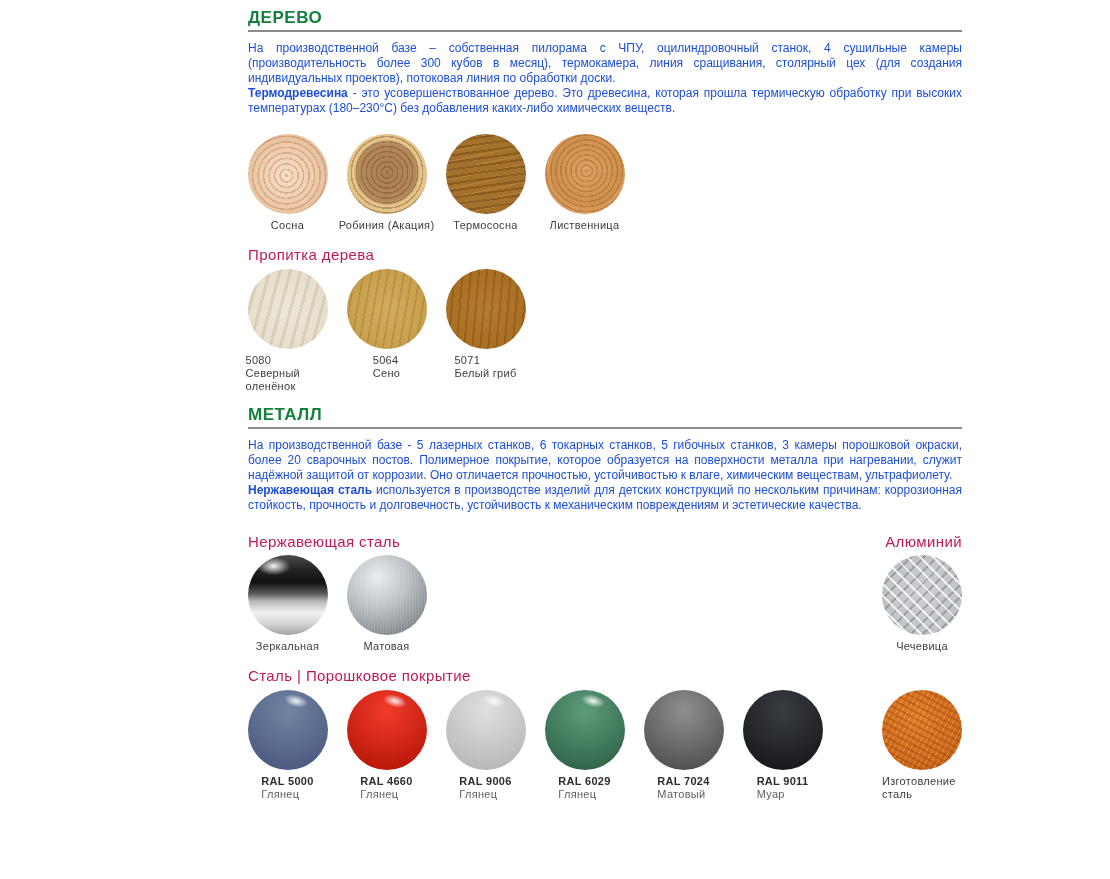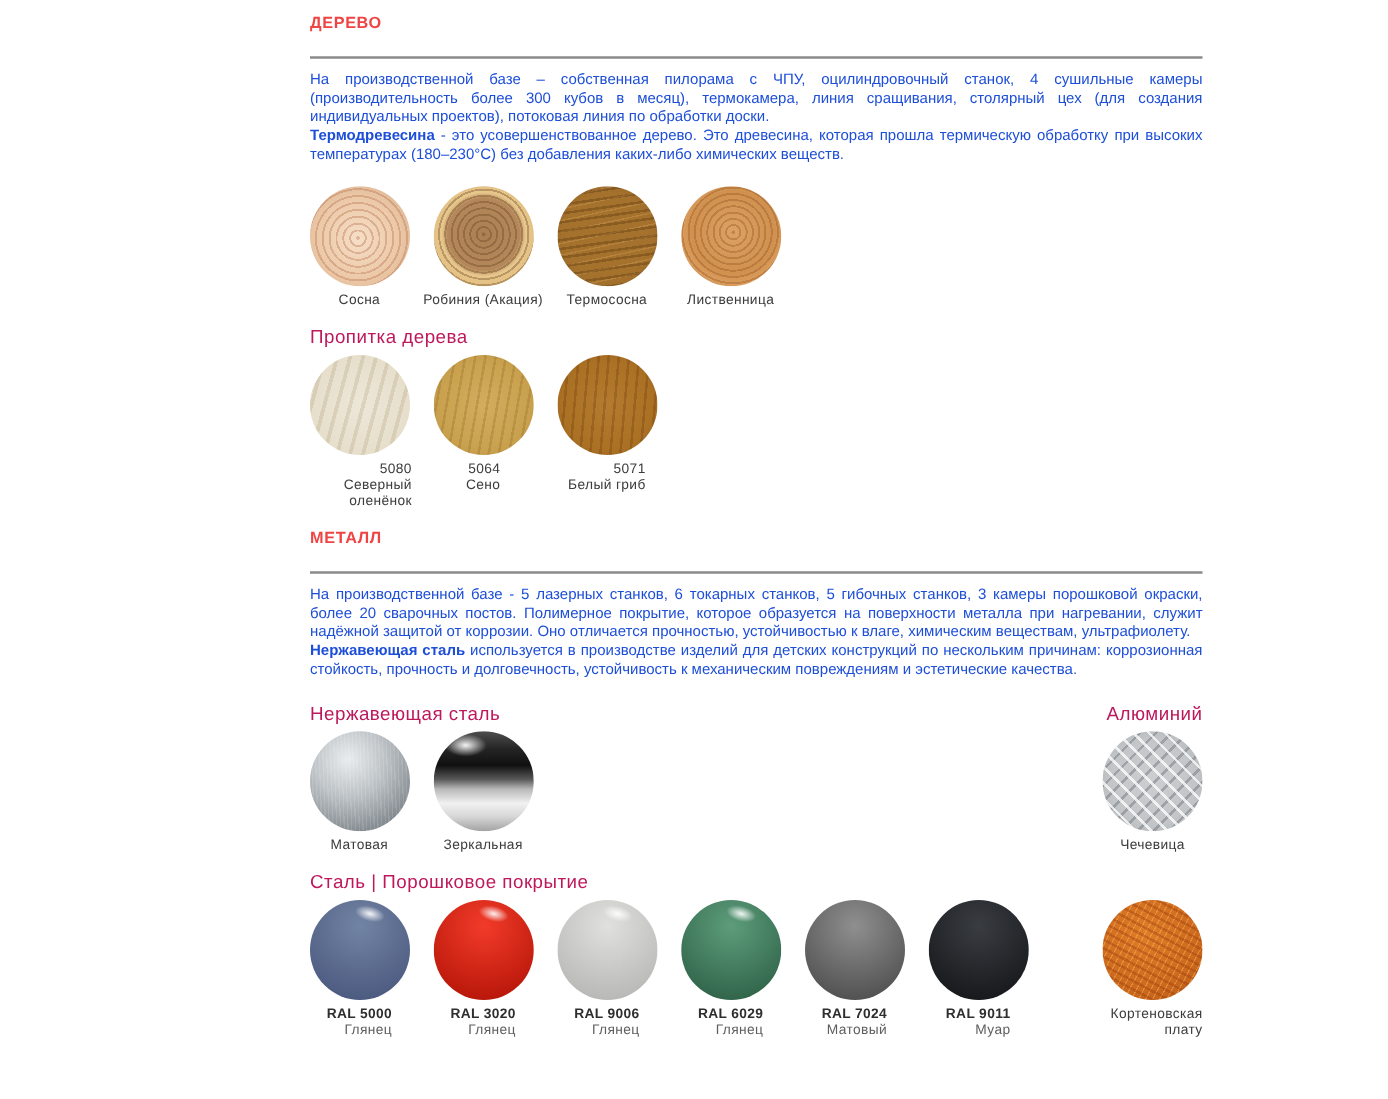--- a/index.html
+++ b/index.html
@@ -4,22 +4,22 @@
 <style>
   html,body{margin:0;padding:0;}
   body{
     width:1110px;height:879px;background:#ffffff;overflow:hidden;
     font-family:"Liberation Sans",sans-serif;position:relative;
   }
   .content{margin-left:248px;width:714px;}
 
   
   .rule-head{
-    font-size:13px;line-height:15px;font-weight:700;color:#ef4444;
-    letter-spacing:.5px;padding-bottom:20px;border-bottom:2px solid #8a8a8a;
+    font-size:17px;line-height:15px;font-weight:700;color:#15803d;
+    letter-spacing:.5px;padding-bottom:5px;border-bottom:2px solid #8a8a8a;
   }
   #wood-title{margin-top:10px;}
   #metal-title{margin-top:14px;}
 
   .body-text{
     margin:9px 0 0;font-size:12px;line-height:15px;color:#1d4ed8;
     text-align:justify;
   }
   .body-text.cont{margin-top:0;}
   .lead{font-weight:700;}
@@ -38,21 +38,21 @@
   .swatch{width:99px;display:flex;flex-direction:column;align-items:center;}
   .mt18{margin-top:18px;}
   .mt6{margin-top:6px;}
   .mt5{margin-top:5px;}
 
   .circle{
     width:80px;height:80px;border-radius:50%;position:relative;overflow:hidden;
     flex:0 0 auto;
   }
   .swatch-label{
-    margin-top:5px;text-align:right;font-size:11px;line-height:13px;
+    margin-top:5px;text-align:left;font-size:11px;line-height:13px;
     color:#3c3c3c;letter-spacing:.3px;
   }
   .nowrap .swatch-label{white-space:nowrap;}
   .impreg .swatch-label{max-width:84px;}
   .bold-first .line-0{font-weight:700;color:#2e2e2e;}
   .bold-first .line-1{color:#5f5f5f;}
 
   
   .hl::after{
     content:"";position:absolute;left:46%;top:6%;width:30%;height:15%;
@@ -176,29 +176,29 @@
   <p class="body-text cont"><span class="lead">Нержавеющая сталь</span><span> используется в производстве изделий для детских конструкций по нескольким причинам: коррозионная стойкость, прочность и долговечность, устойчивость к механическим повреждениям и эстетические качества.</span></p>
 
   <div class="split-head">
     <div class="sub-head">Нержавеющая сталь</div>
     <div class="sub-head">Алюминий</div>
   </div>
 
   <div class="swatch-row nowrap mt5">
     <div class="row-left">
         <div class="swatch">
+          <div class="circle sw-chrome" style="background-color: rgb(201, 201, 201);"></div>
+          <div class="swatch-label">
+            <div class="line line-0">Зеркальная</div>
+          </div>
+        </div>
+        <div class="swatch">
           <div class="circle sw-matte-steel" style="background-color: rgb(167, 173, 177);"></div>
           <div class="swatch-label">
             <div class="line line-0">Матовая</div>
-          </div>
-        </div>
-        <div class="swatch">
-          <div class="circle sw-chrome" style="background-color: rgb(201, 201, 201);"></div>
-          <div class="swatch-label">
-            <div class="line line-0">Зеркальная</div>
           </div>
         </div>
       </div>
     <div class="row-right">
         <div class="swatch">
           <div class="circle sw-checker" style="background-color: rgb(195, 198, 201);"></div>
           <div class="swatch-label">
             <div class="line line-0">Чечевица</div>
           </div>
         </div>
@@ -212,21 +212,21 @@
         <div class="swatch">
           <div class="circle sw-gloss hl" style="background-color: rgb(90, 107, 140); background-image: radial-gradient(circle at 50% 26%, rgb(114, 132, 164) 0%, rgb(70, 84, 122) 96%);"></div>
           <div class="swatch-label">
             <div class="line line-0">RAL 5000</div>
             <div class="line line-1">Глянец</div>
           </div>
         </div>
         <div class="swatch">
           <div class="circle sw-gloss hl" style="background-color: rgb(224, 39, 24); background-image: radial-gradient(circle at 50% 26%, rgb(242, 59, 42) 0%, rgb(176, 18, 5) 96%);"></div>
           <div class="swatch-label">
-            <div class="line line-0">RAL 3020</div>
+            <div class="line line-0">RAL 4660</div>
             <div class="line line-1">Глянец</div>
           </div>
         </div>
         <div class="swatch">
           <div class="circle sw-gloss hl" style="background-color: rgb(208, 208, 206); background-image: radial-gradient(circle at 50% 26%, rgb(224, 224, 222) 0%, rgb(178, 178, 176) 96%);"></div>
           <div class="swatch-label">
             <div class="line line-0">RAL 9006</div>
             <div class="line line-1">Глянец</div>
           </div>
         </div>
@@ -249,20 +249,20 @@
           <div class="swatch-label">
             <div class="line line-0">RAL 9011</div>
             <div class="line line-1">Муар</div>
           </div>
         </div>
       </div>
     <div class="row-right">
         <div class="swatch">
           <div class="circle sw-corten" style="background-color: rgb(205, 106, 30);"></div>
           <div class="swatch-label">
-            <div class="line line-0">Кортеновская плату</div>
+            <div class="line line-0">Изготовление сталь</div>
           </div>
         </div>
       </div>
   </div>
 
 
 </div>
 
 </body></html>

